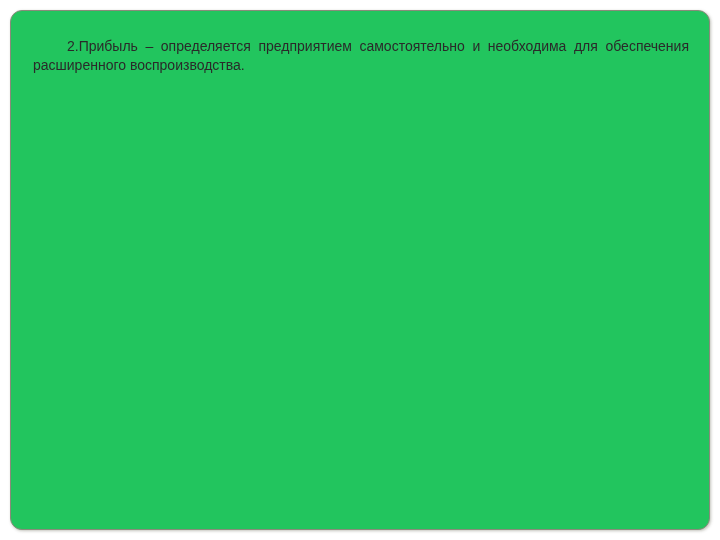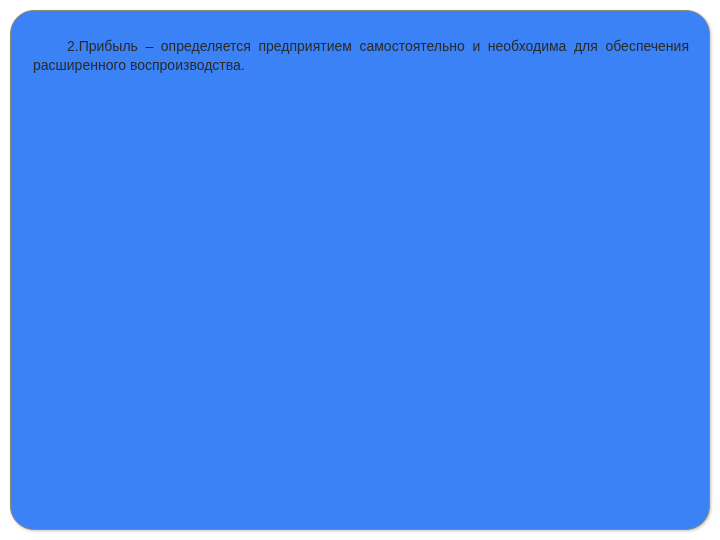--- a/index.html
+++ b/index.html
@@ -14,23 +14,23 @@
     position: relative;
     background: #ffffff;
   }
   .frame {
     position: absolute;
     top: 10px;
     left: 10px;
     right: 10px;
     bottom: 10px;
     border: 1px solid #8a8a7a;
-    border-radius: 24px;
+    border-radius: 12px;
     box-shadow: 1px 1px 3px rgba(80,80,60,0.35);
-    background: #3b82f6;
+    background: #22c55e;
   }
   .content {
     position: absolute;
     top: 26px;
     left: 22px;
     right: 20px;
     font-size: 14px;
     line-height: 1.35;
     color: #2a2a2a;
     text-align: justify;

